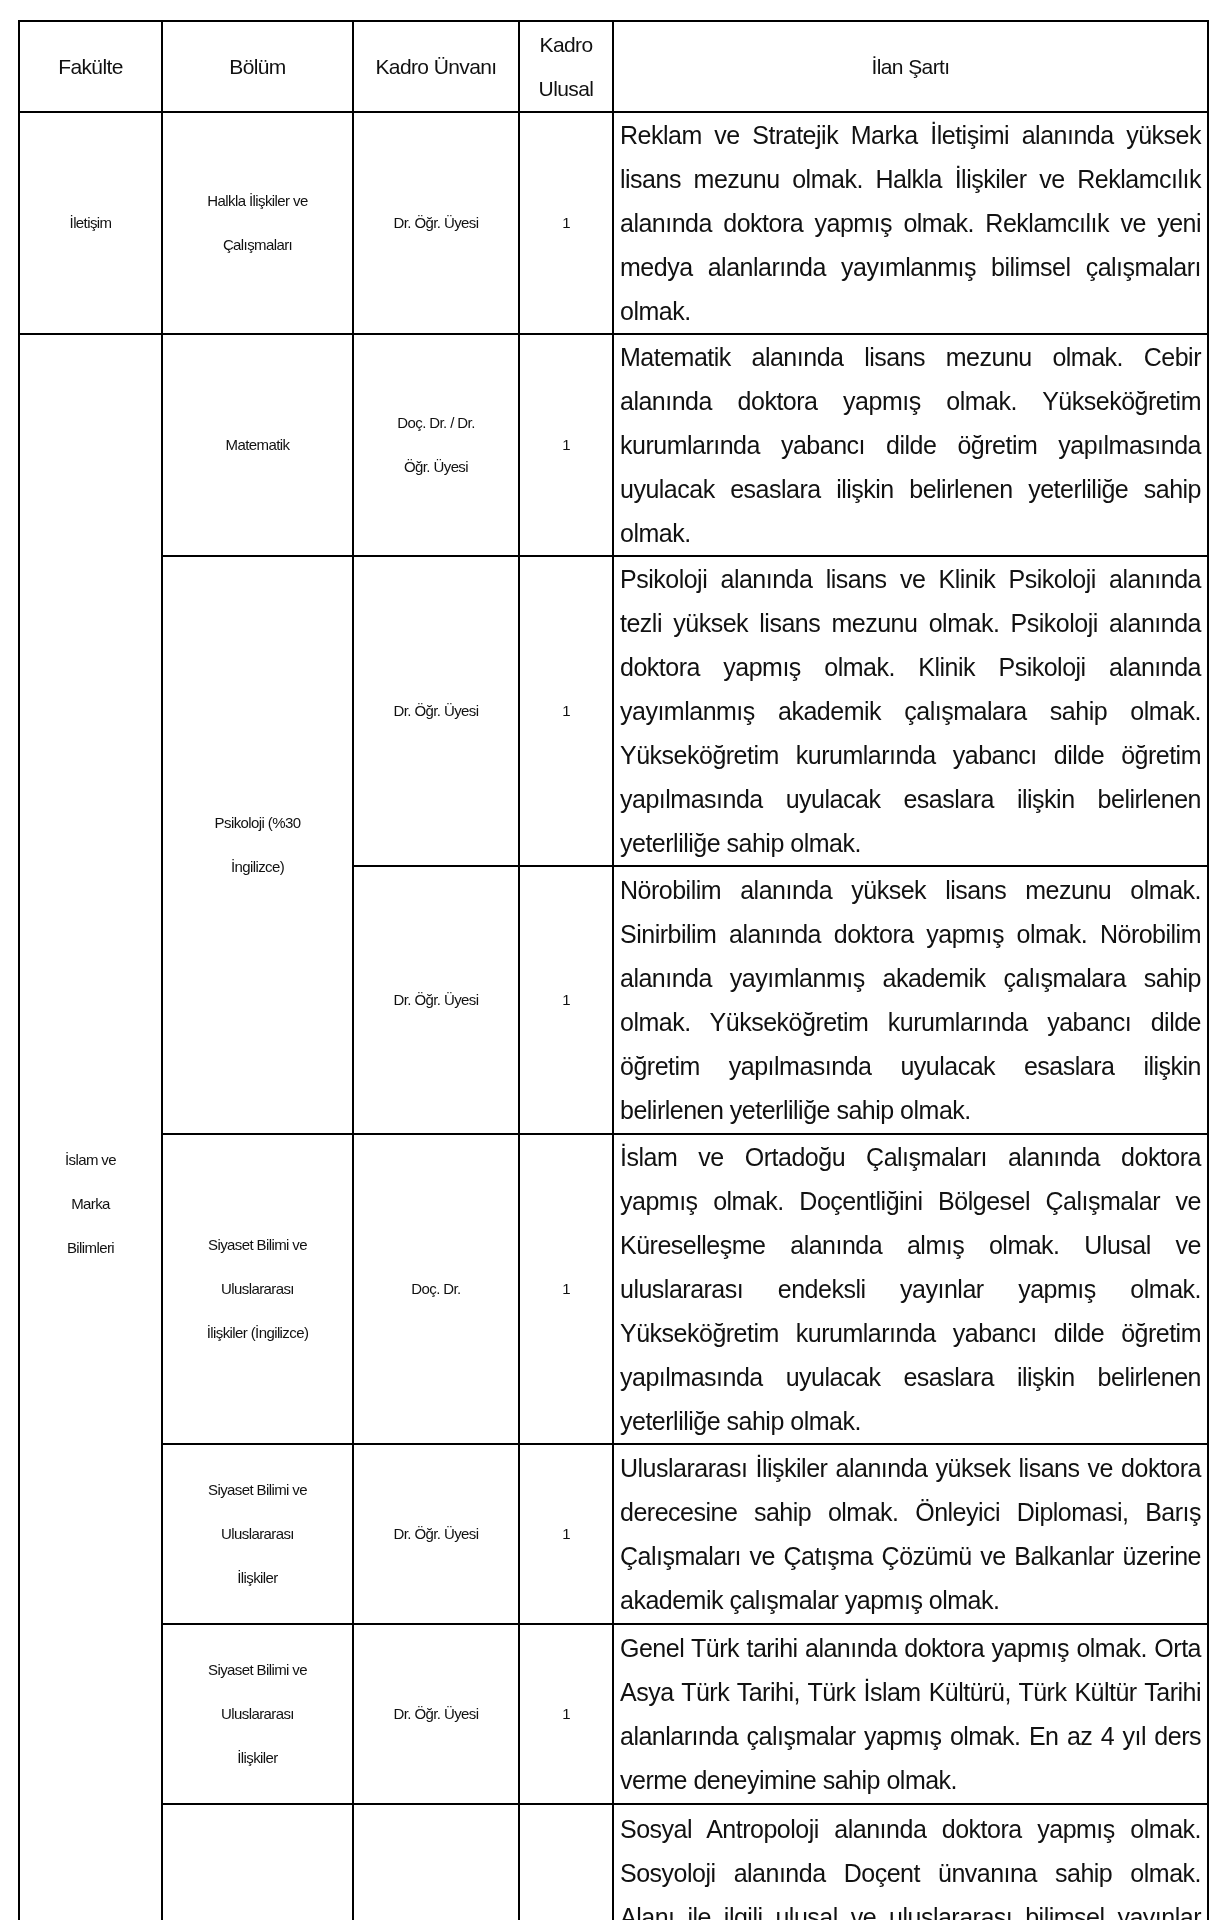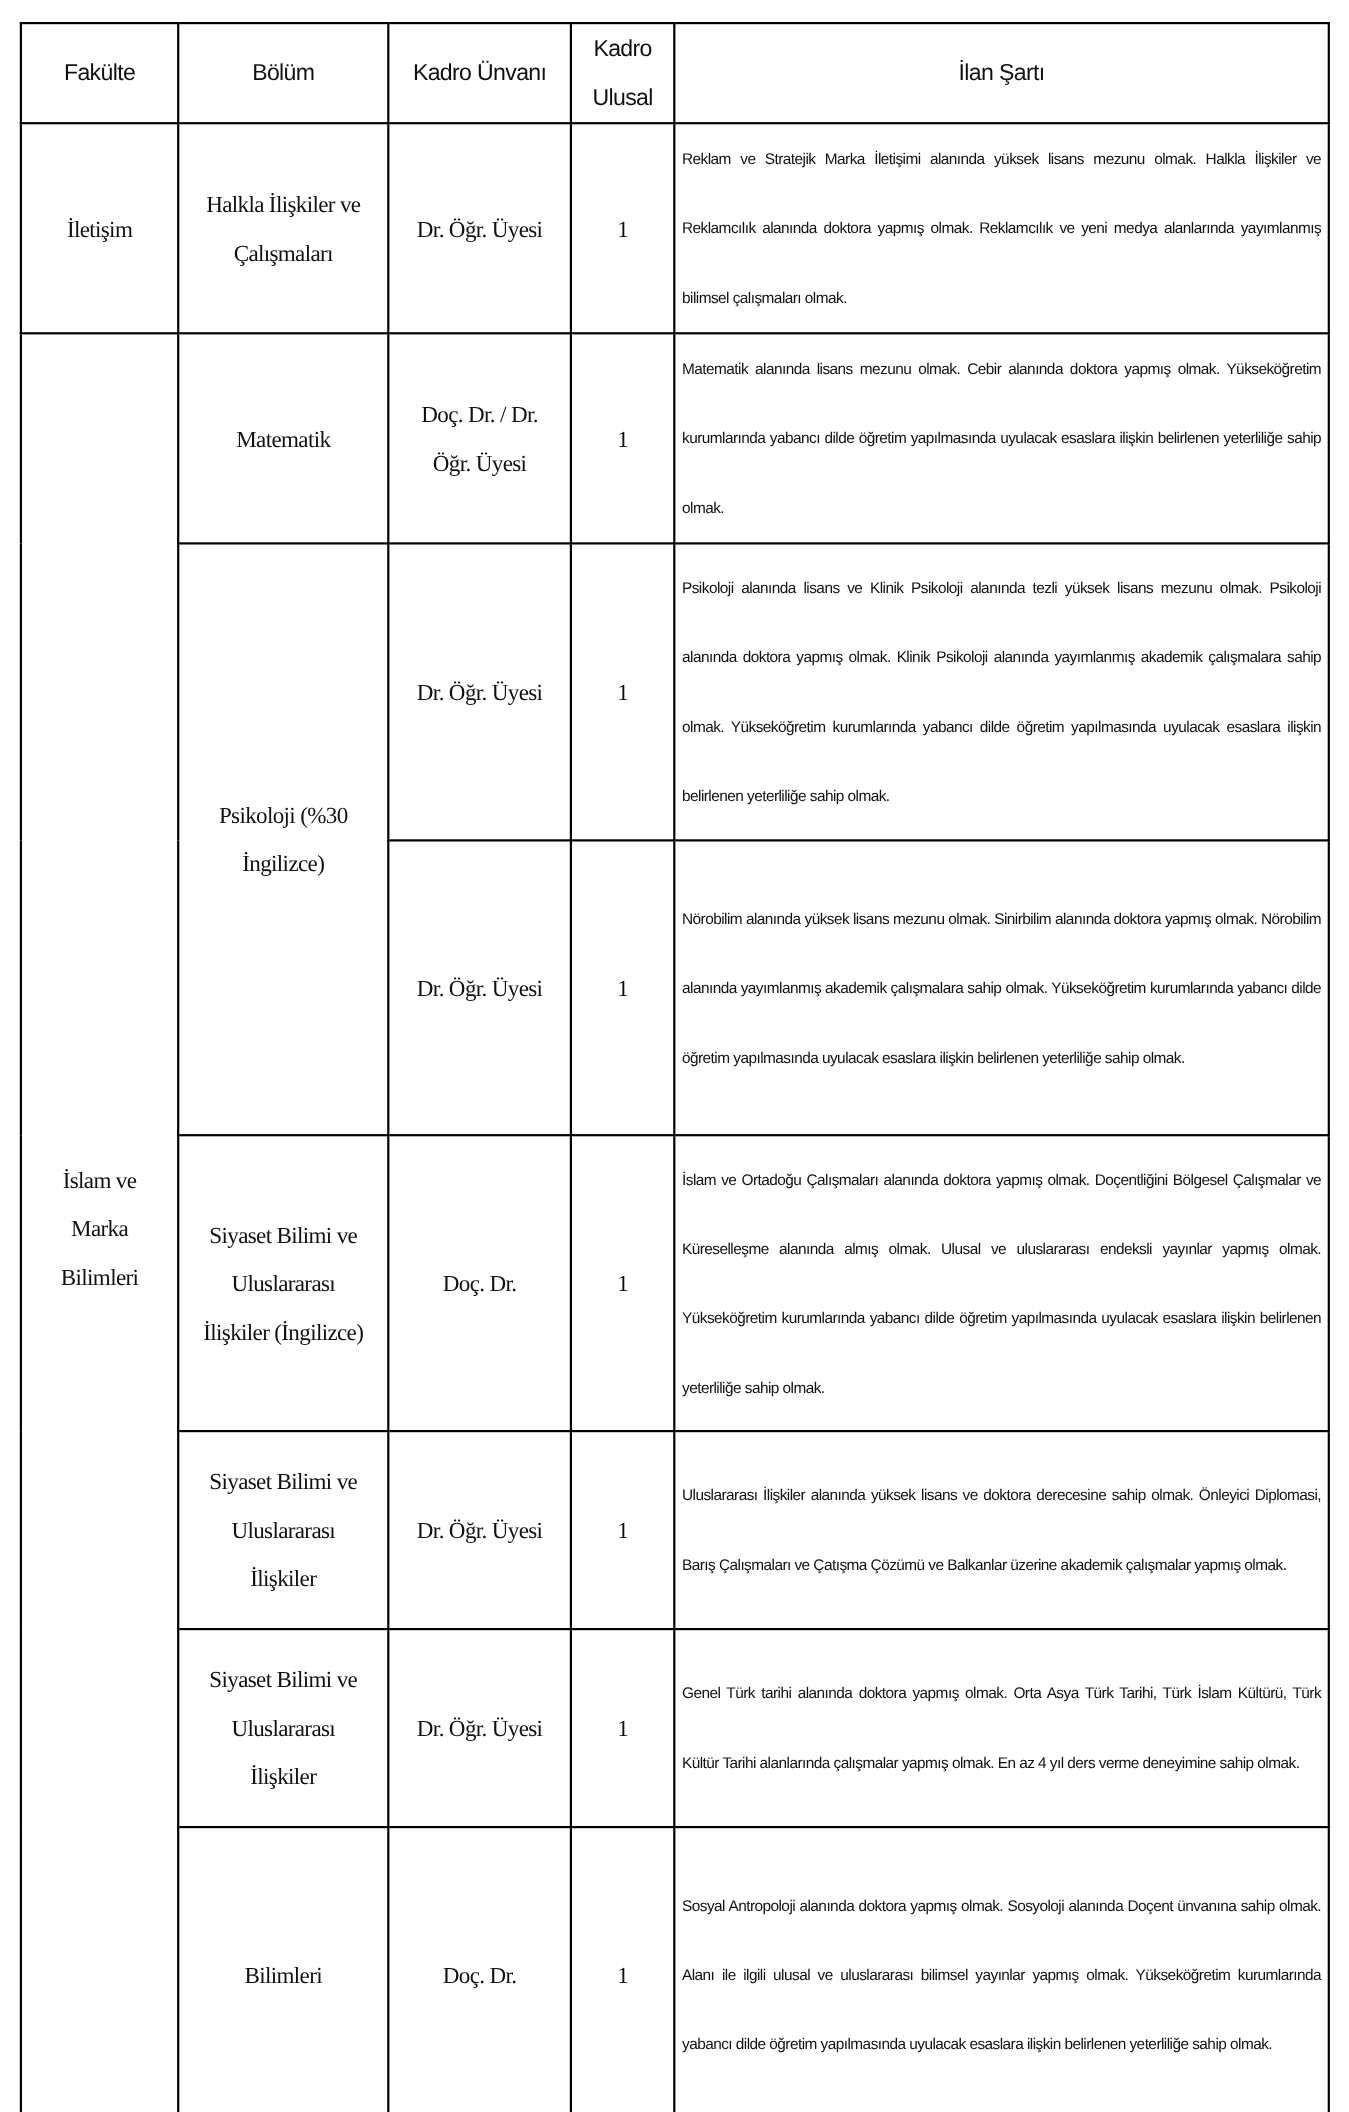--- a/index.html
+++ b/index.html
@@ -1,23 +1,23 @@
 <!DOCTYPE html>
 <html><head>
 <meta charset="utf-8">
 <style>
   html, body { margin:0; padding:0; background:#ffffff; }
   body { width:1226px; height:1920px; position:relative; overflow:hidden;
          font-family:"Liberation Sans", sans-serif; color:#111; }
   table.grid { position:absolute; left:18px; top:20px; width:1189px;
                border-collapse:collapse; table-layout:fixed; }
   table.grid td, table.grid th { border:2px solid #000; padding:0; font-weight:normal; vertical-align:middle; }
-  .c { text-align:center; font-size:21px; line-height:44px; letter-spacing:-0.6px;font-family:Liberation Serif, serif; }
+  .c { text-align:center; font-size:15px; line-height:44px; letter-spacing:-0.6px; }
   .hdr { font-size:21px; line-height:44px; text-align:center; letter-spacing:-0.6px; }
-  .req { text-align:justify; font-size:14px; line-height:63px; padding:0 6px 0 6px !important; letter-spacing:-0.5px; word-spacing:0px;margin-left:36px; }
+  .req { text-align:justify; font-size:25px; line-height:44px; padding:0 6px 0 6px !important; letter-spacing:-0.5px; word-spacing:0px;margin-left:36px; }
 </style>
 </head>
 <body>
 
 <table class="grid">
   <colgroup>
     <col style="width:143px">
     <col style="width:191px">
     <col style="width:166px">
     <col style="width:94px">

